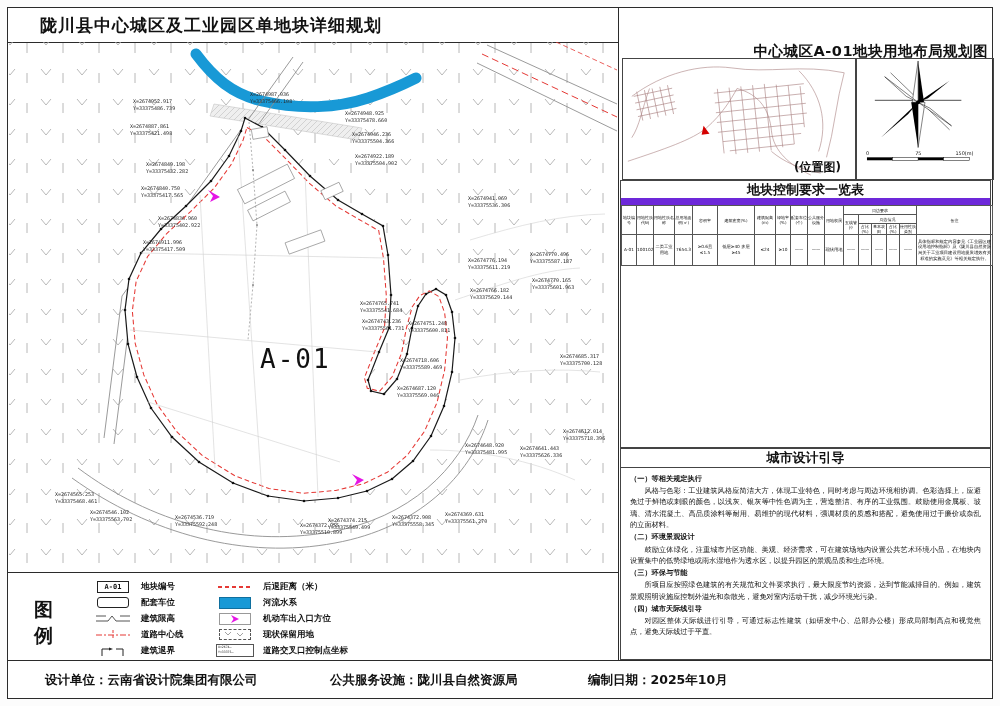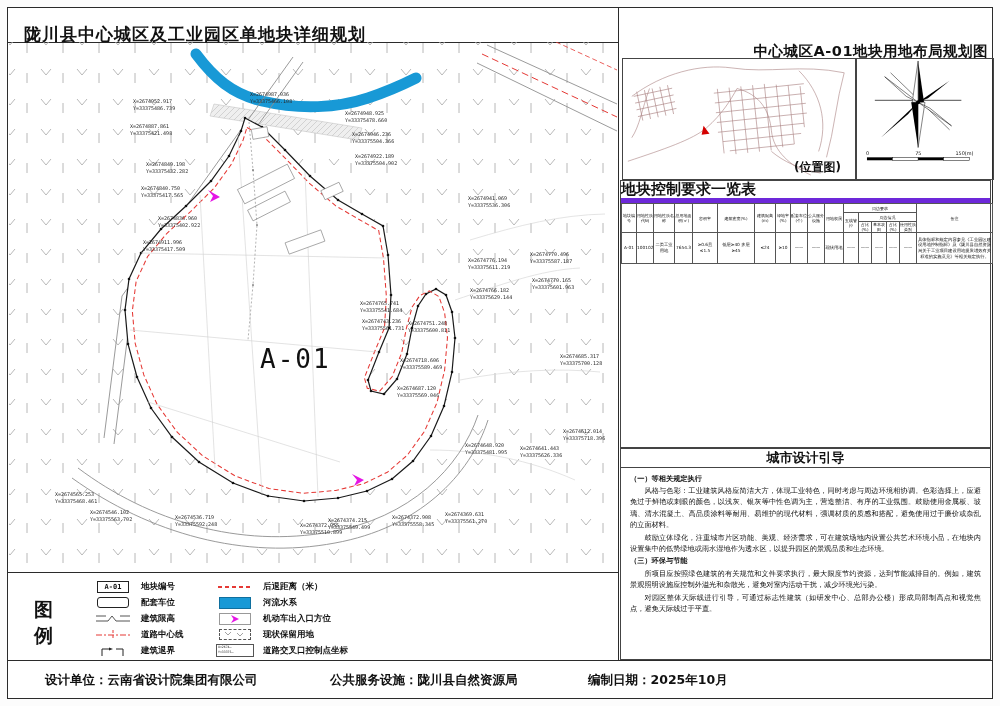--- a/index.html
+++ b/index.html
@@ -1,21 +1,21 @@
 <!DOCTYPE html>
 <html><head>
 <meta charset="utf-8">
 <style>
   html,body{margin:0;padding:0;width:1000px;height:706px;overflow:hidden;background:#fcfcfc;
     font-family:"DejaVu Sans","Liberation Sans",sans-serif;color:#111;}
   .sheet{position:absolute;left:7px;top:7px;width:984px;height:690px;border:1px solid #2b2b2b;background:#fff;}
   .abs{position:absolute;}
   
   .title-bar{left:0;top:0;width:610px;height:34px;border-bottom:1px solid #2b2b2b;}
-  .title-bar span{position:absolute;left:16px;top:6px;font-size:17px;font-weight:bold;letter-spacing:1px;margin-top:9px;}
+  .title-bar span{position:absolute;left:32px;top:6px;font-size:17px;font-weight:bold;letter-spacing:1px;}
   .map-area{left:0;top:34px;width:610px;height:530px;overflow:hidden;}
   .legend-area{left:0;top:564px;width:610px;height:88px;border-top:1px solid #2b2b2b;}
   .legend-title{left:26px;top:24px;width:26px;font-size:19px;font-weight:bold;line-height:1.35;letter-spacing:2px;}
   .legend-col{position:absolute;top:7px;display:flex;flex-direction:column;gap:3px;}
   .col-l{left:86px;} .col-r{left:208px;}
   .l-row{display:flex;align-items:center;height:13px;}
   .l-sym{width:38px;height:12px;margin-right:9px;display:flex;align-items:center;justify-content:center;flex:none;}
   .l-lab{font-size:8.5px;font-weight:600;white-space:nowrap;}
   .box-code{border:1px solid #222;font-size:7px;font-weight:bold;width:30px;height:10px;display:flex;align-items:center;justify-content:center;font-family:"DejaVu Sans Mono",monospace;}
   .box-outline{border:1px solid #222;border-radius:3px;width:30px;height:9px;background:#fff;}
@@ -26,21 +26,21 @@
   .footer{left:0;top:652px;width:984px;height:38px;border-top:1px solid #2b2b2b;}
   .footer span{position:absolute;top:11px;font-size:12.5px;font-weight:bold;text-align:center;}
   .f1{left:37px;} .f2{left:322px;} .f3{left:580px;}
   .vline{left:610px;top:0;width:0;height:652px;border-left:1px solid #2b2b2b;}
   
   .right-title{left:612px;top:34px;width:372px;height:16px;text-align:right;font-size:14.5px;font-weight:bold;padding-right:4px;box-sizing:border-box;letter-spacing:.5px;}
   .loc-box{left:614px;top:50px;width:232px;height:120px;border:1px solid #444;}
   .loc-caption{position:absolute;right:14px;bottom:3px;font-size:12px;font-weight:bold;}
   .compass-box{left:848px;top:50px;width:136px;height:120px;border:1px solid #444;}
   .table-box{left:612px;top:172px;width:371px;height:268px;border:1px solid #444;box-sizing:border-box;}
-  .tbl-title{height:17px;line-height:17px;font-size:15px;font-weight:bold;border-bottom:5px solid #6d28d9;}
+  .tbl-title{height:17px;line-height:17px;text-align:center;font-size:13px;font-weight:bold;border-bottom:7px solid #6d28d9;}
   table.ctrl{border-collapse:collapse;table-layout:fixed;width:100%;margin-top:0;}
   table.ctrl th,table.ctrl td{border:0.5px solid #555;padding:0;text-align:center;vertical-align:middle;}
   table.ctrl th{font-size:4px;font-weight:normal;line-height:1.25;height:8px;}
   table.ctrl td{font-size:4.3px;line-height:1.3;height:30px;}
   td.remarks{font-size:3.8px;text-align:left;padding:1px;line-height:1.35;}
   .guide-box{left:612px;top:440px;width:371px;height:212px;border:1px solid #444;box-sizing:border-box;}
   .guide-title{height:18px;line-height:18px;text-align:center;font-size:13px;font-weight:bold;border-bottom:1px solid #444;}
   .guide-text{padding:4px 9px 0 9px;}
   .g-head{margin:1.5px 0;font-size:7.2px;font-weight:bold;}
   .g-body{margin:1.5px 0;font-size:7.2px;font-weight:normal;text-indent:2em;text-align:justify;line-height:1.58;}
@@ -387,20 +387,22 @@
         </tr>
       </tbody>
     </table>
   </div>
 
   <div class="abs guide-box">
     <div class="guide-title">城市设计引导</div>
     <div class="guide-text">
       <p class="g-head">（一）等相关规定执行</p>
       <p class="g-body">风格与色彩：工业建筑风格应简洁大方，体现工业特色，同时考虑与周边环境相协调。色彩选择上，应避免过于鲜艳或刺眼的颜色，以浅灰、银灰等中性色调为主，营造整洁、有序的工业氛围。鼓励使用金属板、玻璃、清水混凝土、高品质涂料等耐用、易维护的现代材料，强调材质的质感和搭配，避免使用过于廉价或杂乱的立面材料。</p>
+      <p class="g-head">（二）环境景观设计</p>
       <p class="g-body">鼓励立体绿化，注重城市片区功能、美观、经济需求，可在建筑场地内设置公共艺术环境小品，在地块内设置集中的低势绿地或雨水湿地作为透水区，以提升园区的景观品质和生态环境。</p>
       <p class="g-head">（三）环保与节能</p>
       <p class="g-body">所项目应按照绿色建筑的有关规范和文件要求执行，最大限度节约资源，达到节能减排目的。例如，建筑景观照明设施应控制外溢光和杂散光，避免对室内活动干扰，减少环境光污染。</p>
+      <p class="g-head">（四）城市天际线引导</p>
       <p class="g-body">对园区整体天际线进行引导，可通过标志性建筑（如研发中心、总部办公楼）形成局部制高点和视觉焦点，避免天际线过于平直。</p>
     </div>
   </div>
 
 </div>
 
 </body></html>

